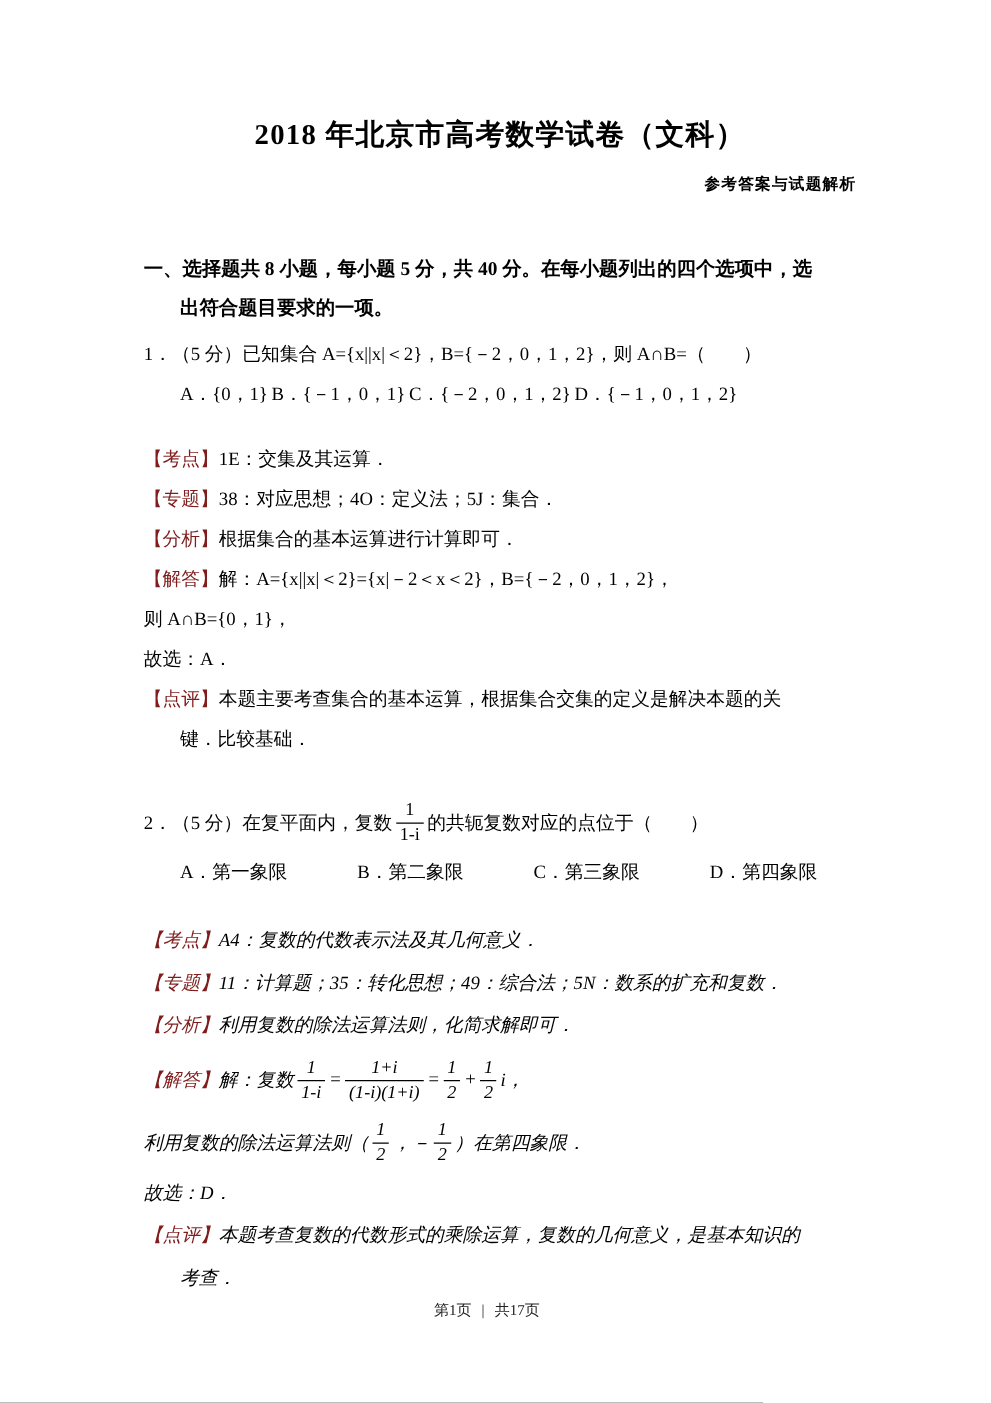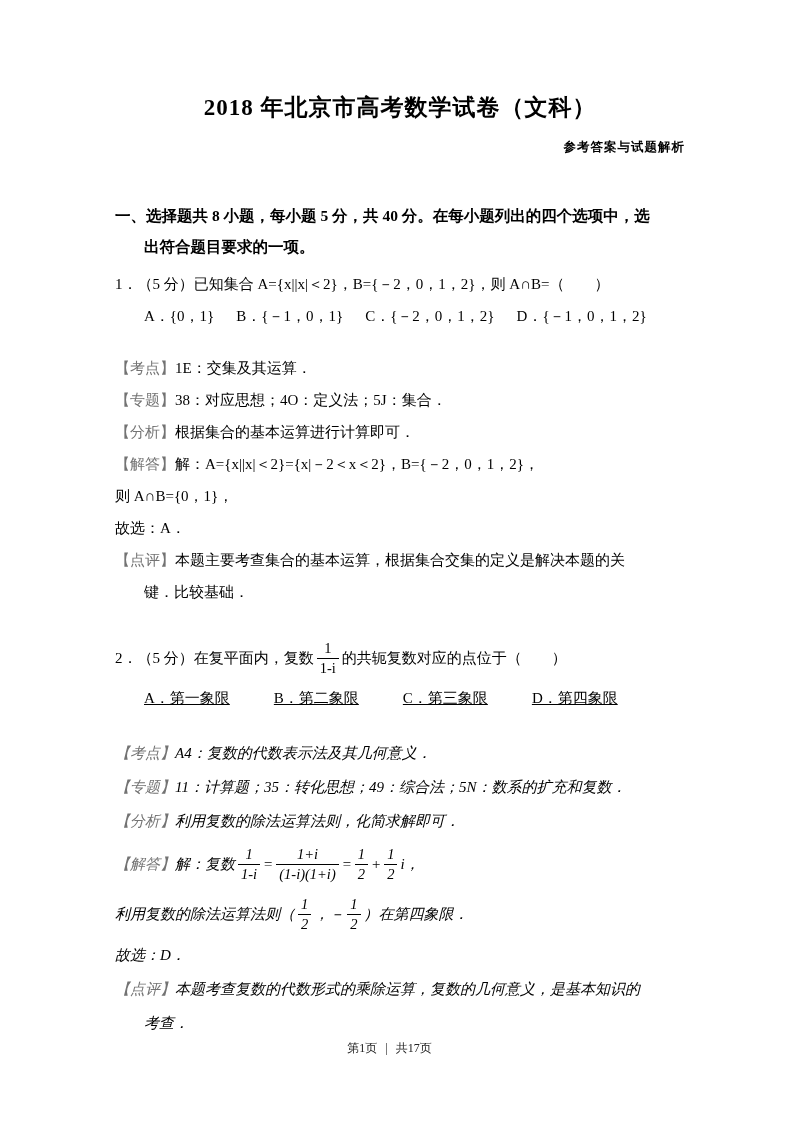--- a/index.html
+++ b/index.html
@@ -18,25 +18,25 @@
     margin-top:16px; text-align:right; font-size:12.5px; font-weight:bold;
     letter-spacing:1px;
   }
   .section-heading { margin-top:44px; font-weight:bold; font-size:15.5px; }
   .section-heading .hline { line-height:31px; }
   .indent { padding-left:29px; }
   .line { font-size:15px; line-height:32px; }
   .line-q2tag { line-height:34px; }
   .stem { margin-top:6px; font-size:15px; line-height:32px; }
   .opts-row { display:flex; font-size:15px; line-height:32px; padding-left:29px; }
-  .gap-sm { gap:22px; }
-  .gap-lg { gap:44px;text-decoration:underline; }
+  .gap-sm { gap:3px; }
+  .gap-lg { gap:56px; }
   .tagblock { margin-top:20px; }
   .tagblock2 { margin-top:22px;font-style:italic; }
-  .tag { color:#737373; }
+  .tag { color:#7f1d1d; }
   .qblock2-stem { margin-top:26px; }
   .formula-line { display:flex; align-items:center; font-size:15px; }
   .h48 { height:48px; }
   .h52 { height:52px; }
   .frac { display:inline-flex; flex-direction:column; text-align:center; margin:0 3px; font-size:14.5px; }
   .frac .num { display:block; border-bottom:1px solid #000; padding:0 3px; line-height:1.25; }
   .frac .den { display:block; padding:0 3px; line-height:1.25; }
   .footer {
     position:absolute; left:0; right:14px; top:1040px; text-align:center;
     font-size:12px; color:#222;

